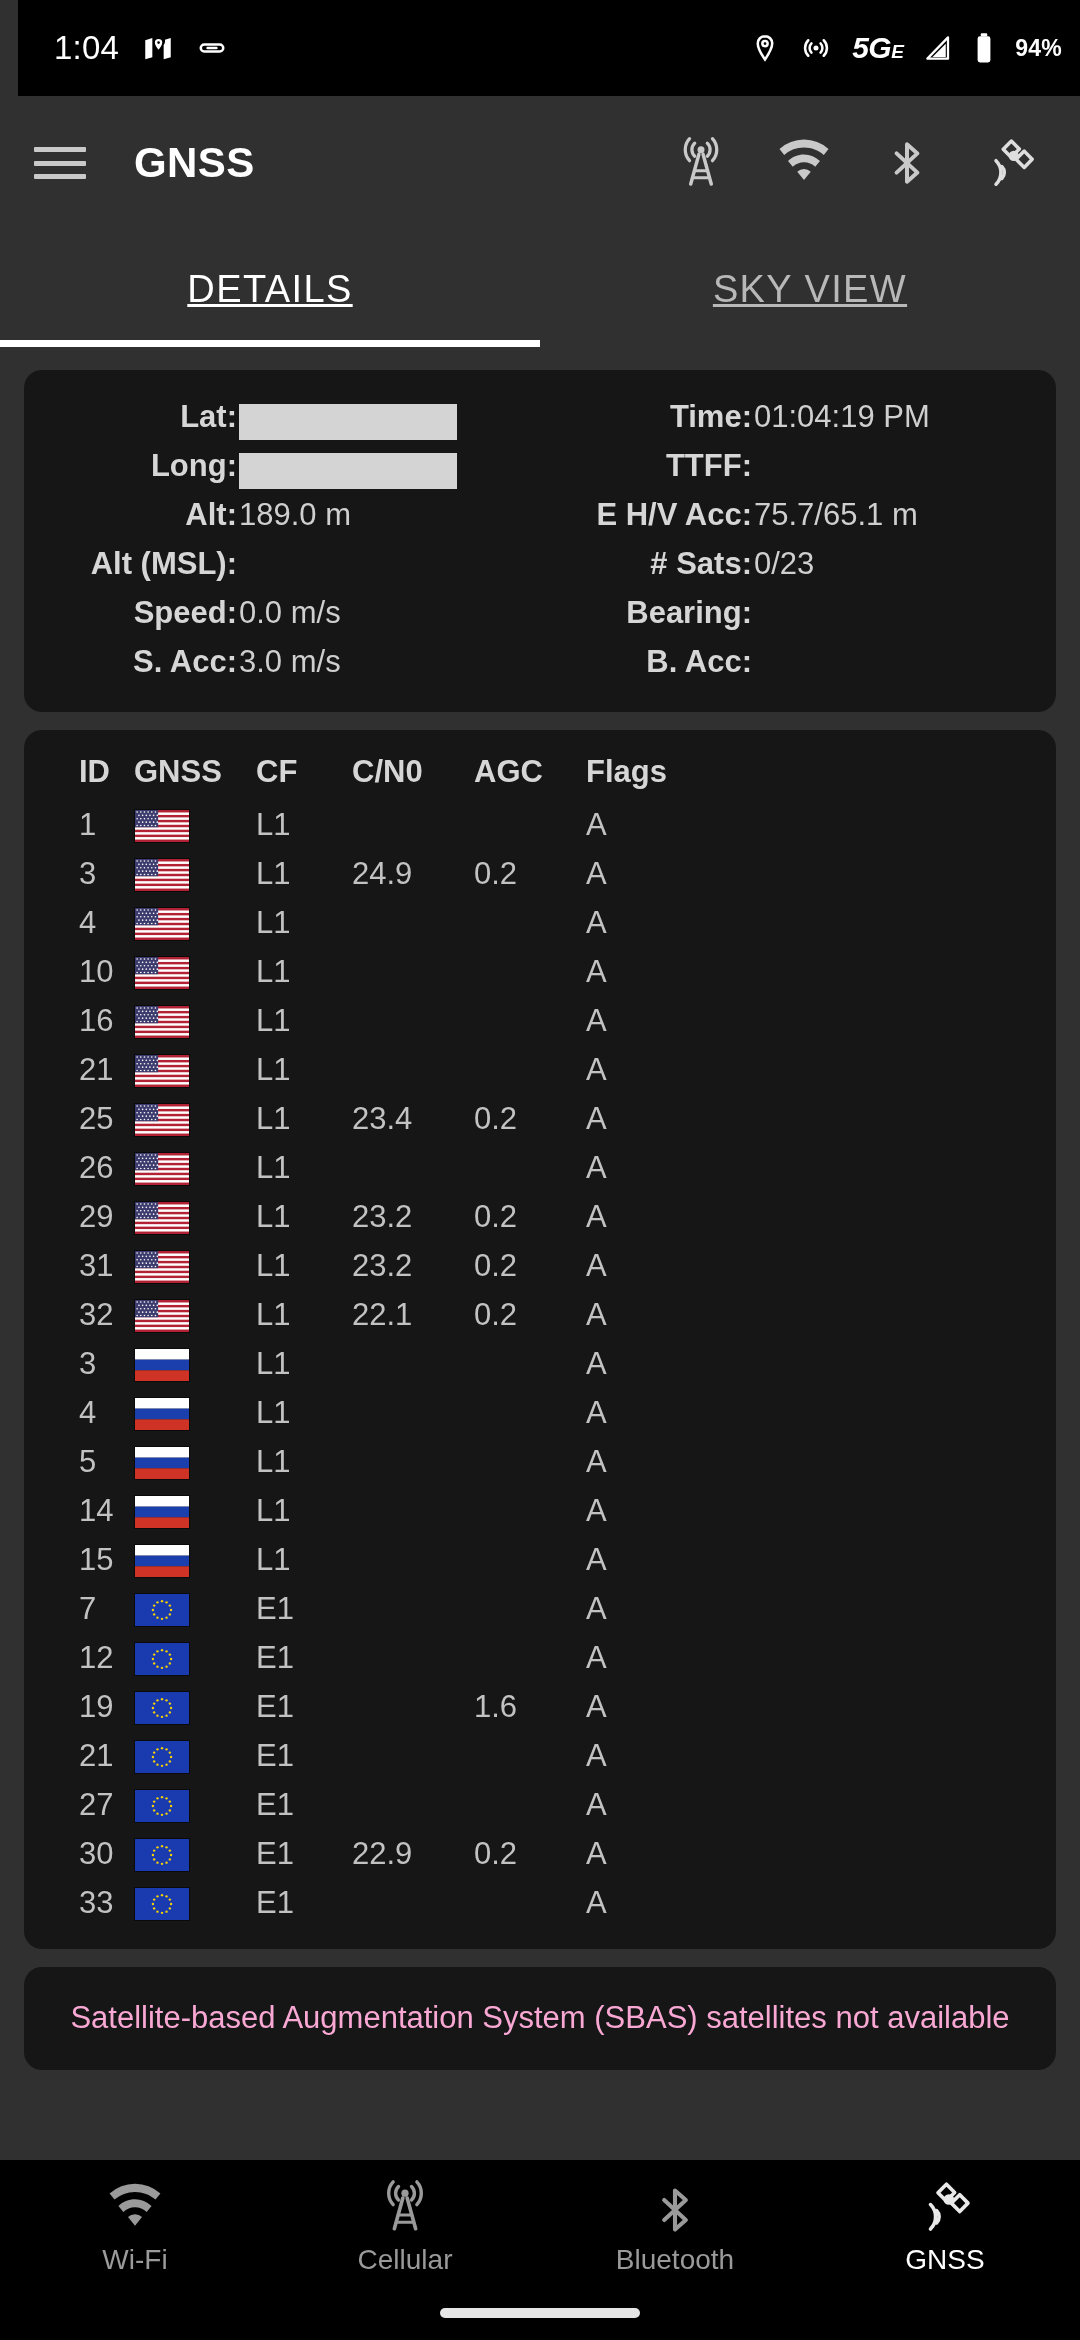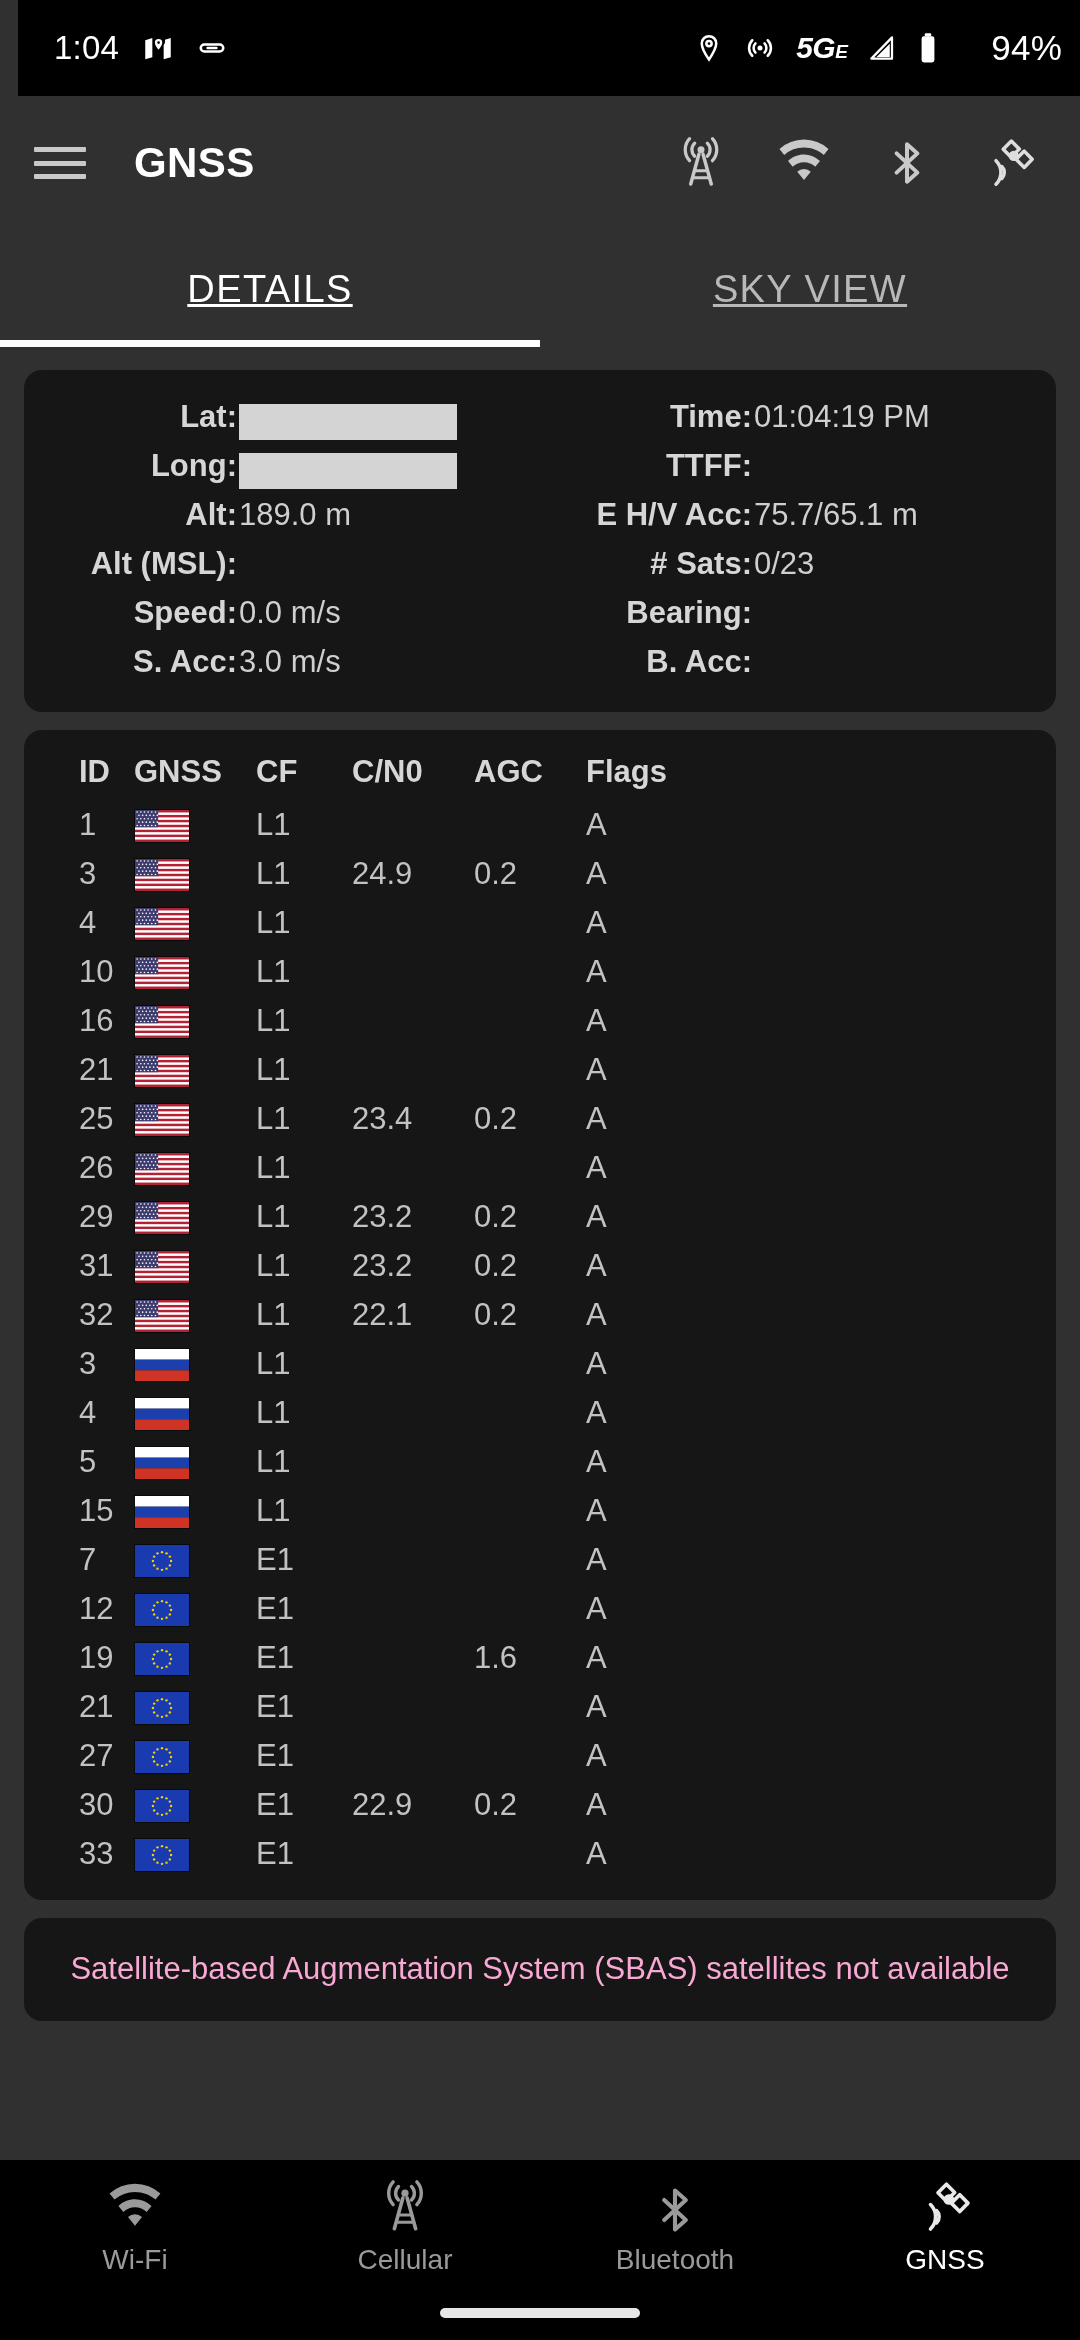--- a/index.html
+++ b/index.html
@@ -26,21 +26,21 @@
     display: flex; align-items: center;
     padding: 0 36px;
     color: #fff;
   }
   .sb-left { display: flex; align-items: center; gap: 22px; }
   .sb-right { display: flex; align-items: center; gap: 20px; margin-left: auto; }
   .sb-time { font-size: 33px; font-weight: 500; letter-spacing: .2px; }
   .sb-ico { display: inline-flex; align-items: center; justify-content: center; }
   .sb-5g { font-size: 30px; font-weight: 800; font-style: italic; letter-spacing: -.5px; }
   .sb-5g sub { font-size: 19px; font-style: italic; font-weight: 700; vertical-align: baseline; }
-  .sb-batt { font-size: 35px; font-weight: 400; letter-spacing: .2px; margin-left: 32px; }
+  .sb-batt { font-size: 23px; font-weight: 700; letter-spacing: .2px; }
 
   
   .appbar {
     position: absolute; top: 96px; left: 0;
     width: 1080px; height: 134px;
     background: #303030;
     display: flex; align-items: center;
     padding: 0 28px 0 34px;
   }
   .hamburger { width: 52px; height: 40px; display: flex; flex-direction: column; justify-content: space-between; padding: 4px 0; }
@@ -847,20 +847,32 @@
                   <rect width="56" height="11.33" y="0" fill="#ffffff"></rect>
                   <rect width="56" height="11.33" y="11.33" fill="#1c3fae"></rect>
                   <rect width="56" height="11.34" y="22.66" fill="#cf3326"></rect>
                 </svg></td>
               <td class="c-cf">L1</td>
               <td class="c-cno"></td>
               <td class="c-agc"></td>
               <td class="c-flags">A</td>
             </tr>
             <tr>
+              <td class="c-id">14</td>
+              <td class="c-gnss"><svg class="flag" viewBox="0 0 56 34" preserveAspectRatio="none">
+                  <rect width="56" height="11.33" y="0" fill="#ffffff"></rect>
+                  <rect width="56" height="11.33" y="11.33" fill="#1c3fae"></rect>
+                  <rect width="56" height="11.34" y="22.66" fill="#cf3326"></rect>
+                </svg></td>
+              <td class="c-cf">L1</td>
+              <td class="c-cno"></td>
+              <td class="c-agc"></td>
+              <td class="c-flags">A</td>
+            </tr>
+            <tr>
               <td class="c-id">15</td>
               <td class="c-gnss"><svg class="flag" viewBox="0 0 56 34" preserveAspectRatio="none">
                   <rect width="56" height="11.33" y="0" fill="#ffffff"></rect>
                   <rect width="56" height="11.33" y="11.33" fill="#1c3fae"></rect>
                   <rect width="56" height="11.34" y="22.66" fill="#cf3326"></rect>
                 </svg></td>
               <td class="c-cf">L1</td>
               <td class="c-cno"></td>
               <td class="c-agc"></td>
               <td class="c-flags">A</td>

